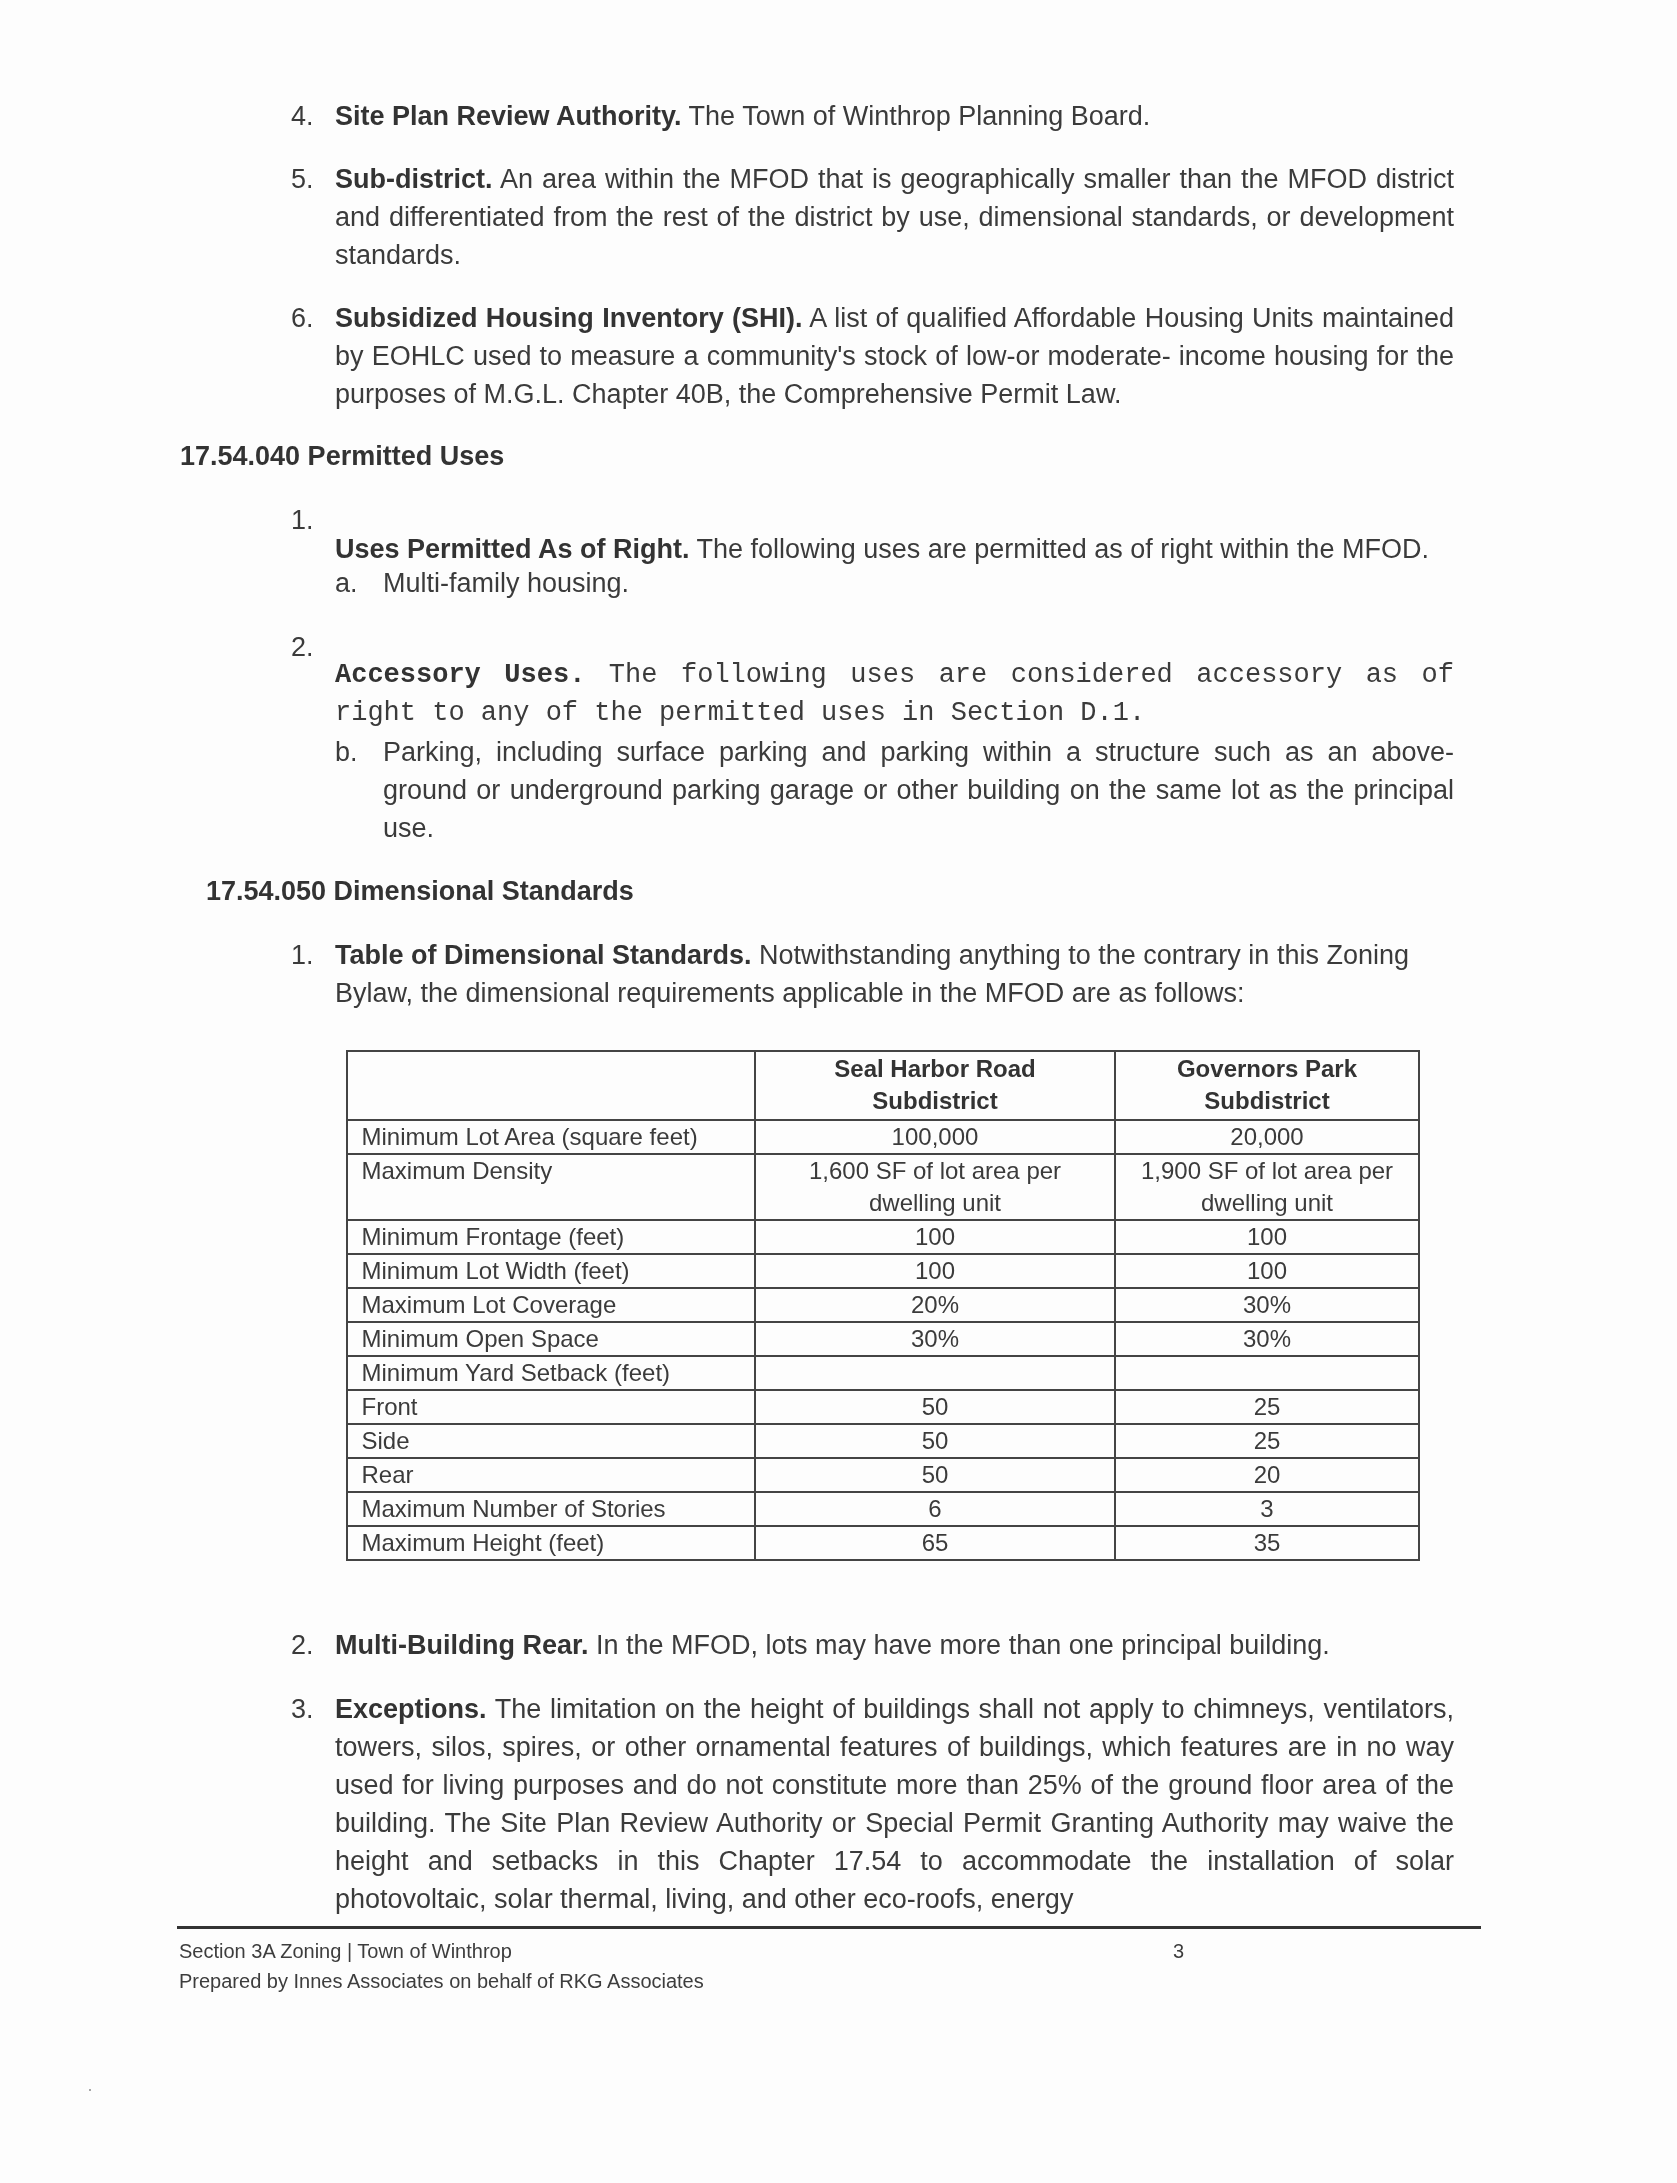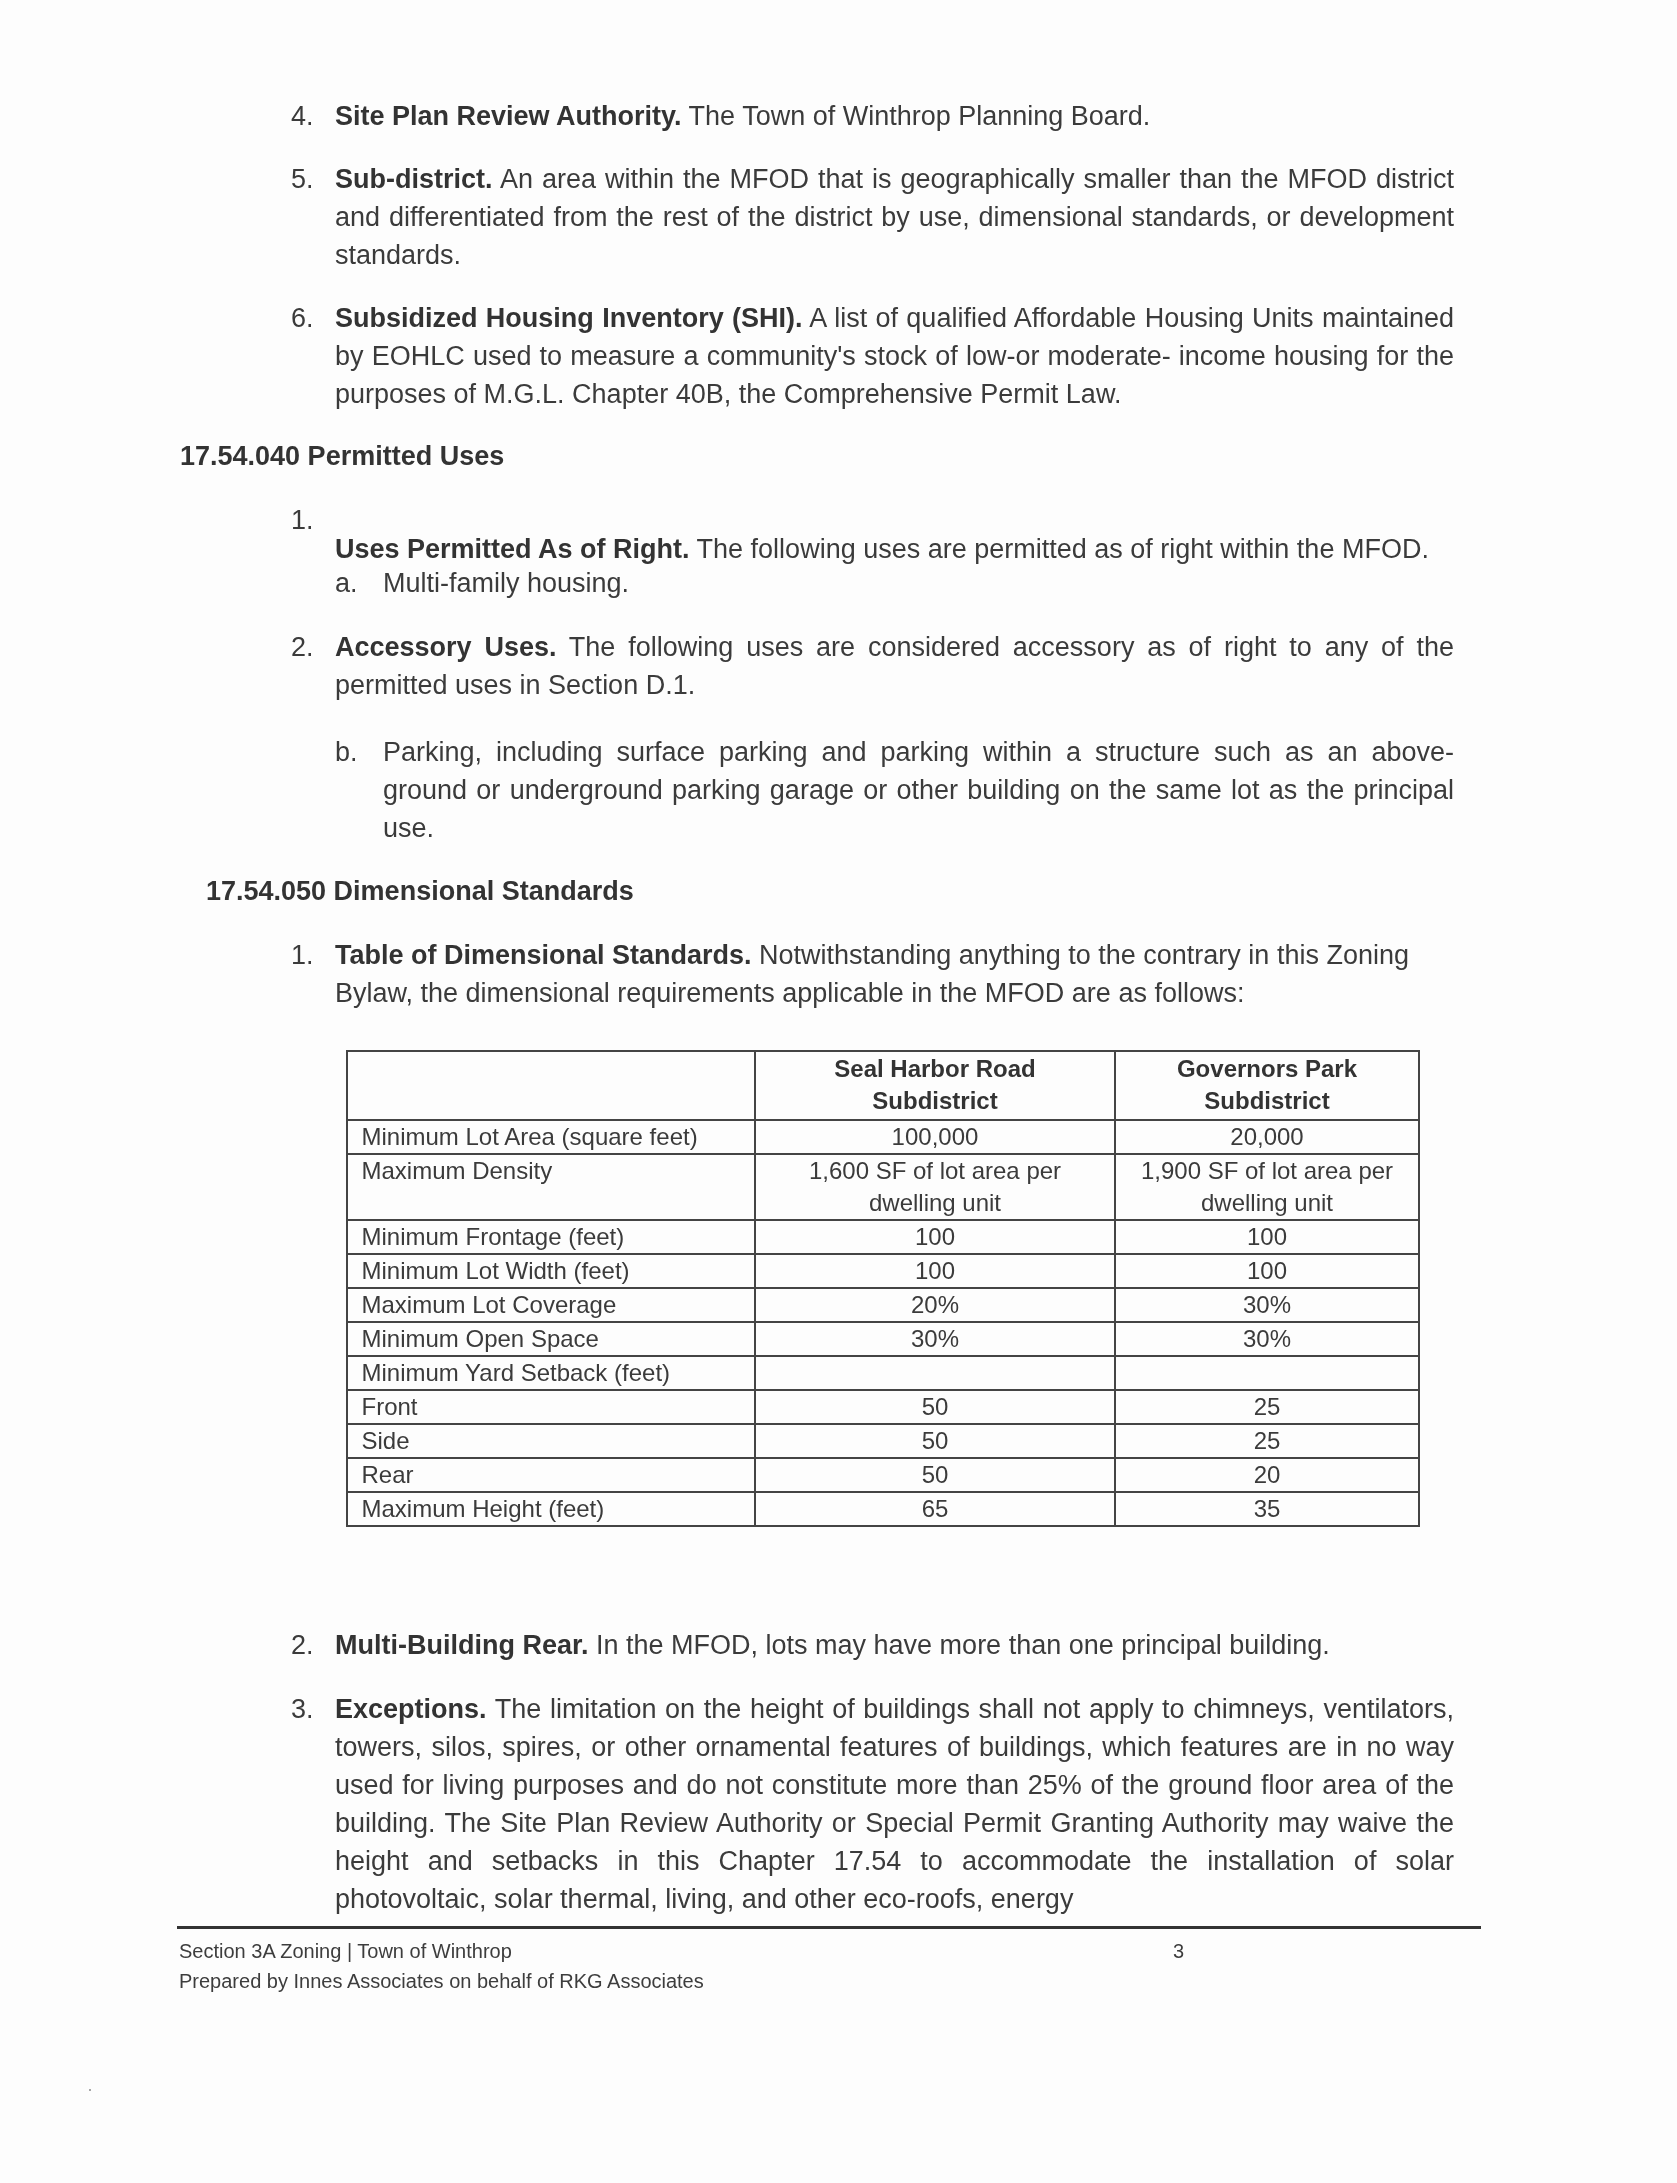--- a/index.html
+++ b/index.html
@@ -100,21 +100,21 @@
 
 <div class="num" style="left:291px; top:501px;">1.</div>
 <div class="para" style="left:335px; top:501px; width:1123px; text-align:left;margin-top:29px;">
   <span class="b">Uses Permitted As of Right.</span><span> The following uses are permitted as of right within the MFOD.</span>
 </div>
 
 <div class="num" style="left:335px; top:564px;">a.</div>
 <div class="para" style="left:383px; top:564px; width:1069px;">Multi-family housing.</div>
 
 <div class="num" style="left:291px; top:628px;">2.</div>
-<div class="para" style="left:335px; top:628px; width:1119px;">
+<div class="para" style="left:335px; top:656px; width:1119px;font-family:Liberation Mono, monospace;">
   <span class="b">Accessory Uses.</span><span> The following uses are considered accessory as of right to any of the permitted uses in Section D.1.</span>
 </div>
 
 <div class="num" style="left:335px; top:733px;">b.</div>
 <div class="para" style="left:383px; top:733px; width:1071px;">Parking, including surface parking and parking within a structure such as an above-ground or underground parking garage or other building on the same lot as the principal use.</div>
 
 <div class="heading" style="top:872px;margin-left:26px;">17.54.050 Dimensional Standards</div>
 
 <div class="num" style="left:291px; top:936px;">1.</div>
 <div class="para" style="left:335px; top:936px; width:1123px; text-align:left;">
@@ -172,20 +172,25 @@
     </tr>
     <tr>
       <td class="indent">Side</td>
       <td class="val">50</td>
       <td class="val">25</td>
     </tr>
     <tr>
       <td class="indent">Rear</td>
       <td class="val">50</td>
       <td class="val">20</td>
+    </tr>
+    <tr>
+      <td>Maximum Number of Stories</td>
+      <td class="val">6</td>
+      <td class="val">3</td>
     </tr>
     <tr>
       <td>Maximum Height (feet)</td>
       <td class="val">65</td>
       <td class="val">35</td>
     </tr>
   </tbody>
 </table>
 
 <div class="num" style="left:291px; top:1626px;">2.</div>

